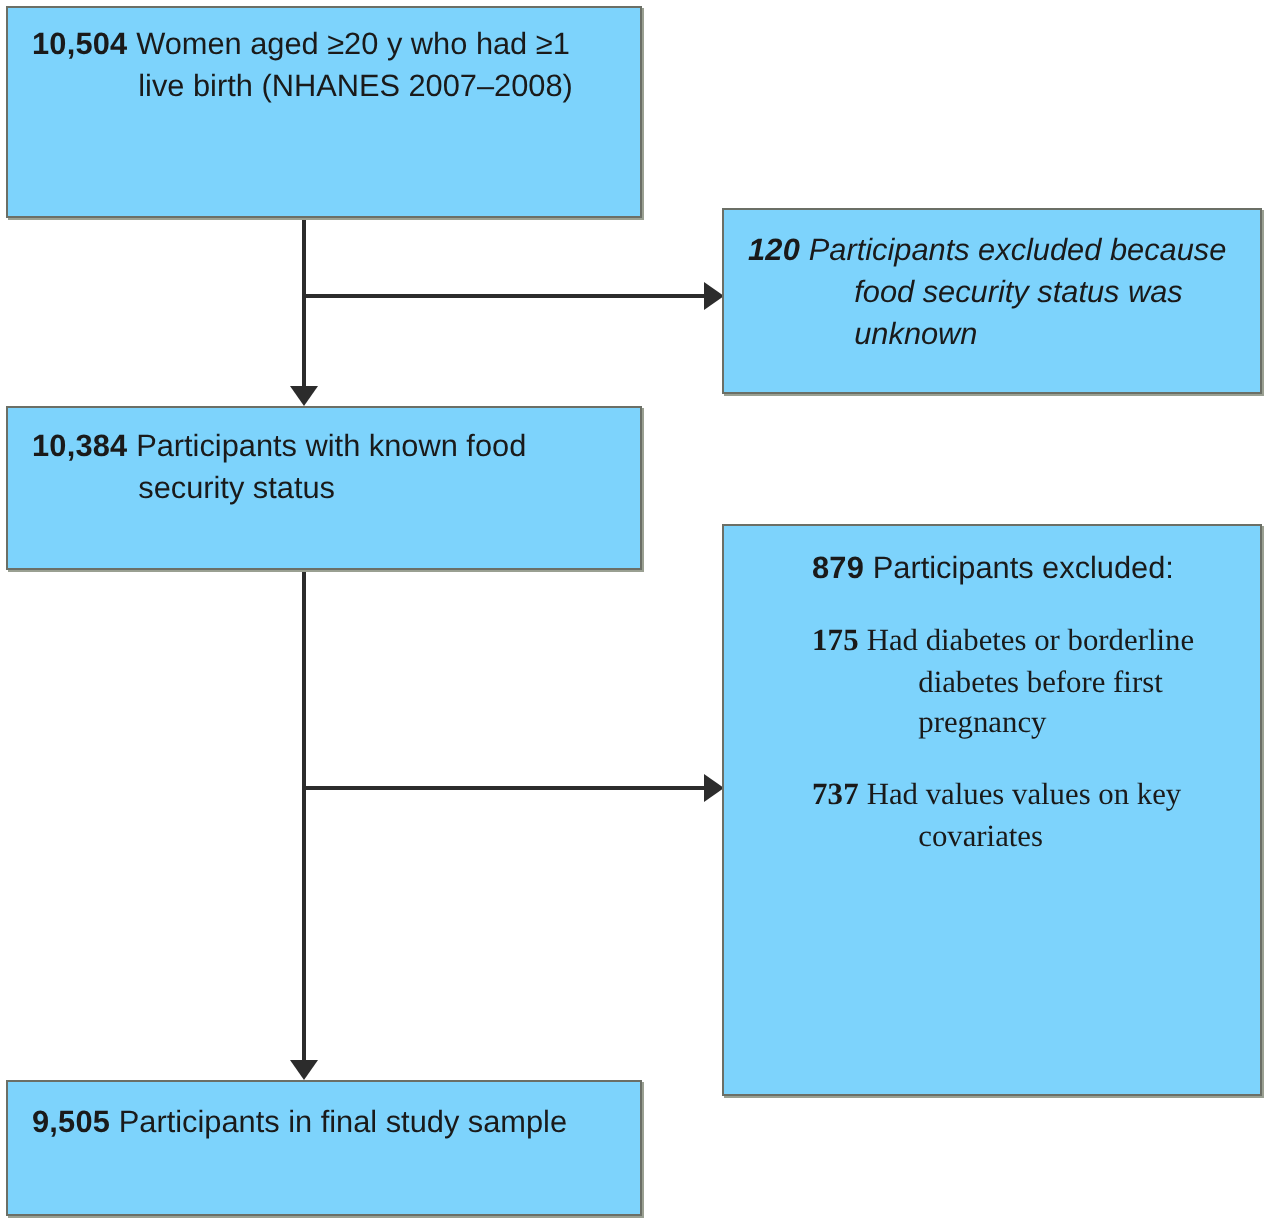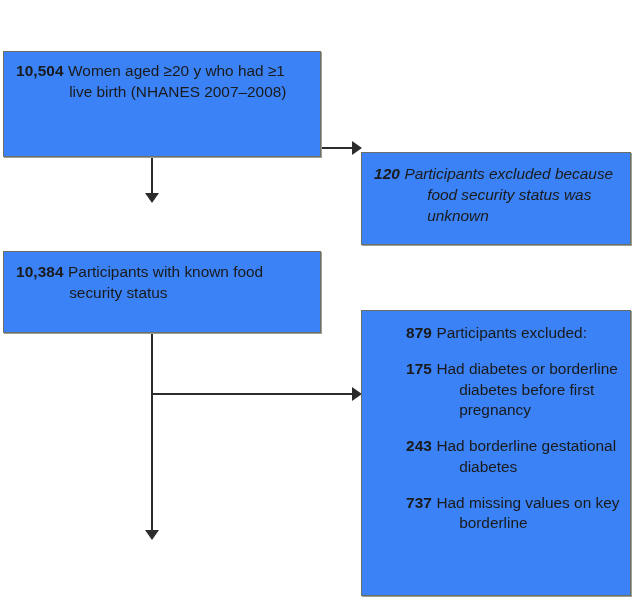--- a/index.html
+++ b/index.html
@@ -11,38 +11,38 @@
     position: relative;
     width: 635px;
     height: 613px;
     background: #ffffff;
     font-family: "Liberation Sans", sans-serif;
     overflow: hidden;
   }
   .node {
     position: absolute;
     box-sizing: border-box;
-    background: #3b82f6;
+    background: #7dd3fc;
     border: 1px solid #6b6f66;
     box-shadow: 1px 1px 0 0 #9aa092;
-    margin-top: 48px;
   }
   .node-body {
     padding: 9px 10px 8px 12px;
   }
   .line {
     font-size: 15.4px;
     line-height: 1.36;
     color: #1a1a1a;
     padding-left: 3.45em;
     text-indent: -3.45em;
     margin: 0;
   }
   .line + .line {
     margin-top: 0.95em;
+    font-family: Liberation Serif, serif;
   }
   .num {
     font-weight: bold;
     letter-spacing: 0.1px;
   }
   .num::after {
     content: " ";
   }
 
   
@@ -135,22 +135,26 @@
 
   <div class="node" id="node-excl-2">
     <div class="node-body">
       <p class="line">
         <span class="num">879</span><span>Participants excluded:</span>
       </p>
       <p class="line">
         <span class="num">175</span><span>Had diabetes or borderline diabetes before first pregnancy</span>
       </p>
       <p class="line">
-        <span class="num">243</span><span>Had borderline gestational diabetes</span>
-      </p>
-      <p class="line">
-        <span class="num">737</span><span>Had missing values on key borderline</span>
+        <span class="num">737</span><span>Had values values on key covariates</span>
       </p>
     </div>
   </div>
 
+  <div class="node" id="node-final">
+    <div class="node-body">
+      <p class="line">
+        <span class="num">9,505</span><span>Participants in final study sample</span>
+      </p>
+    </div>
+  </div>
 
 </div>
 
 </body></html>

